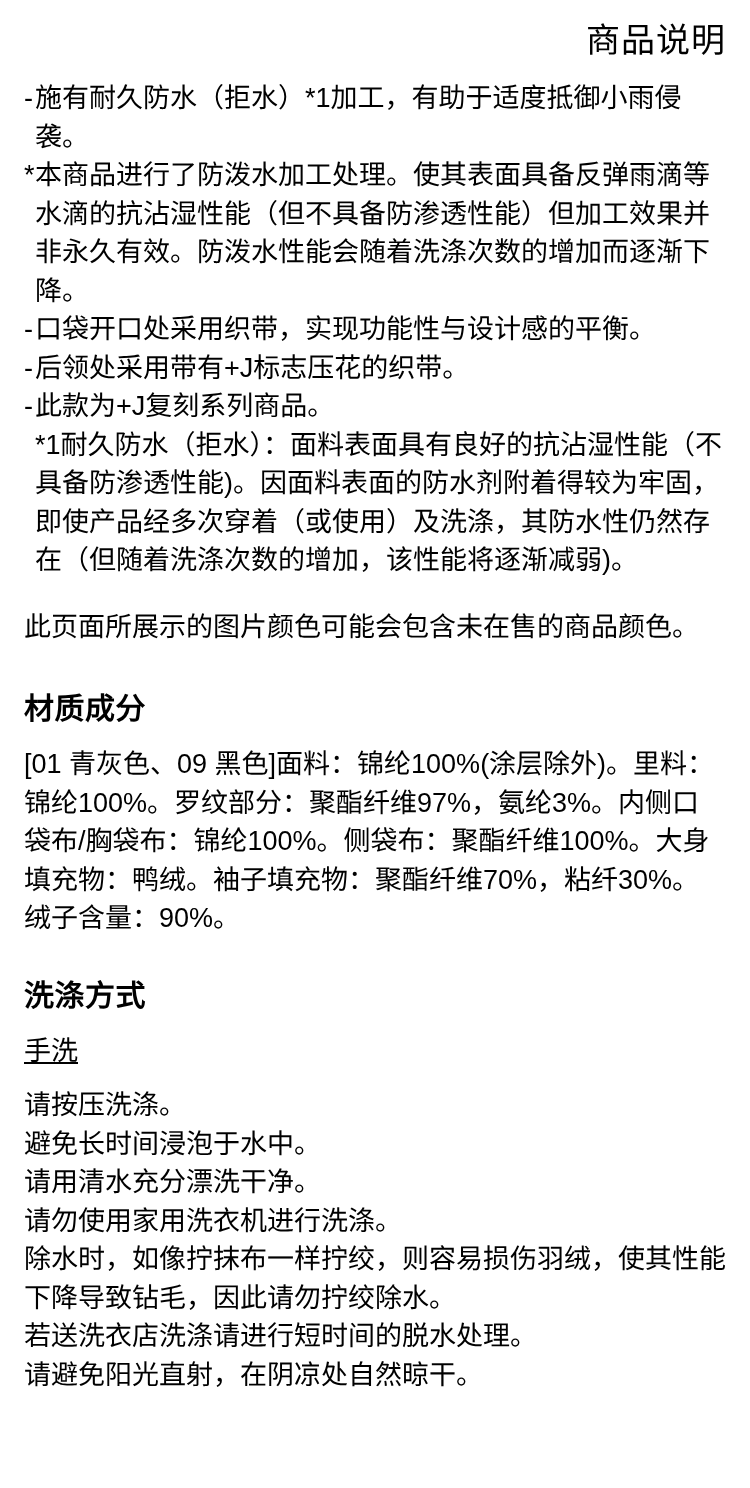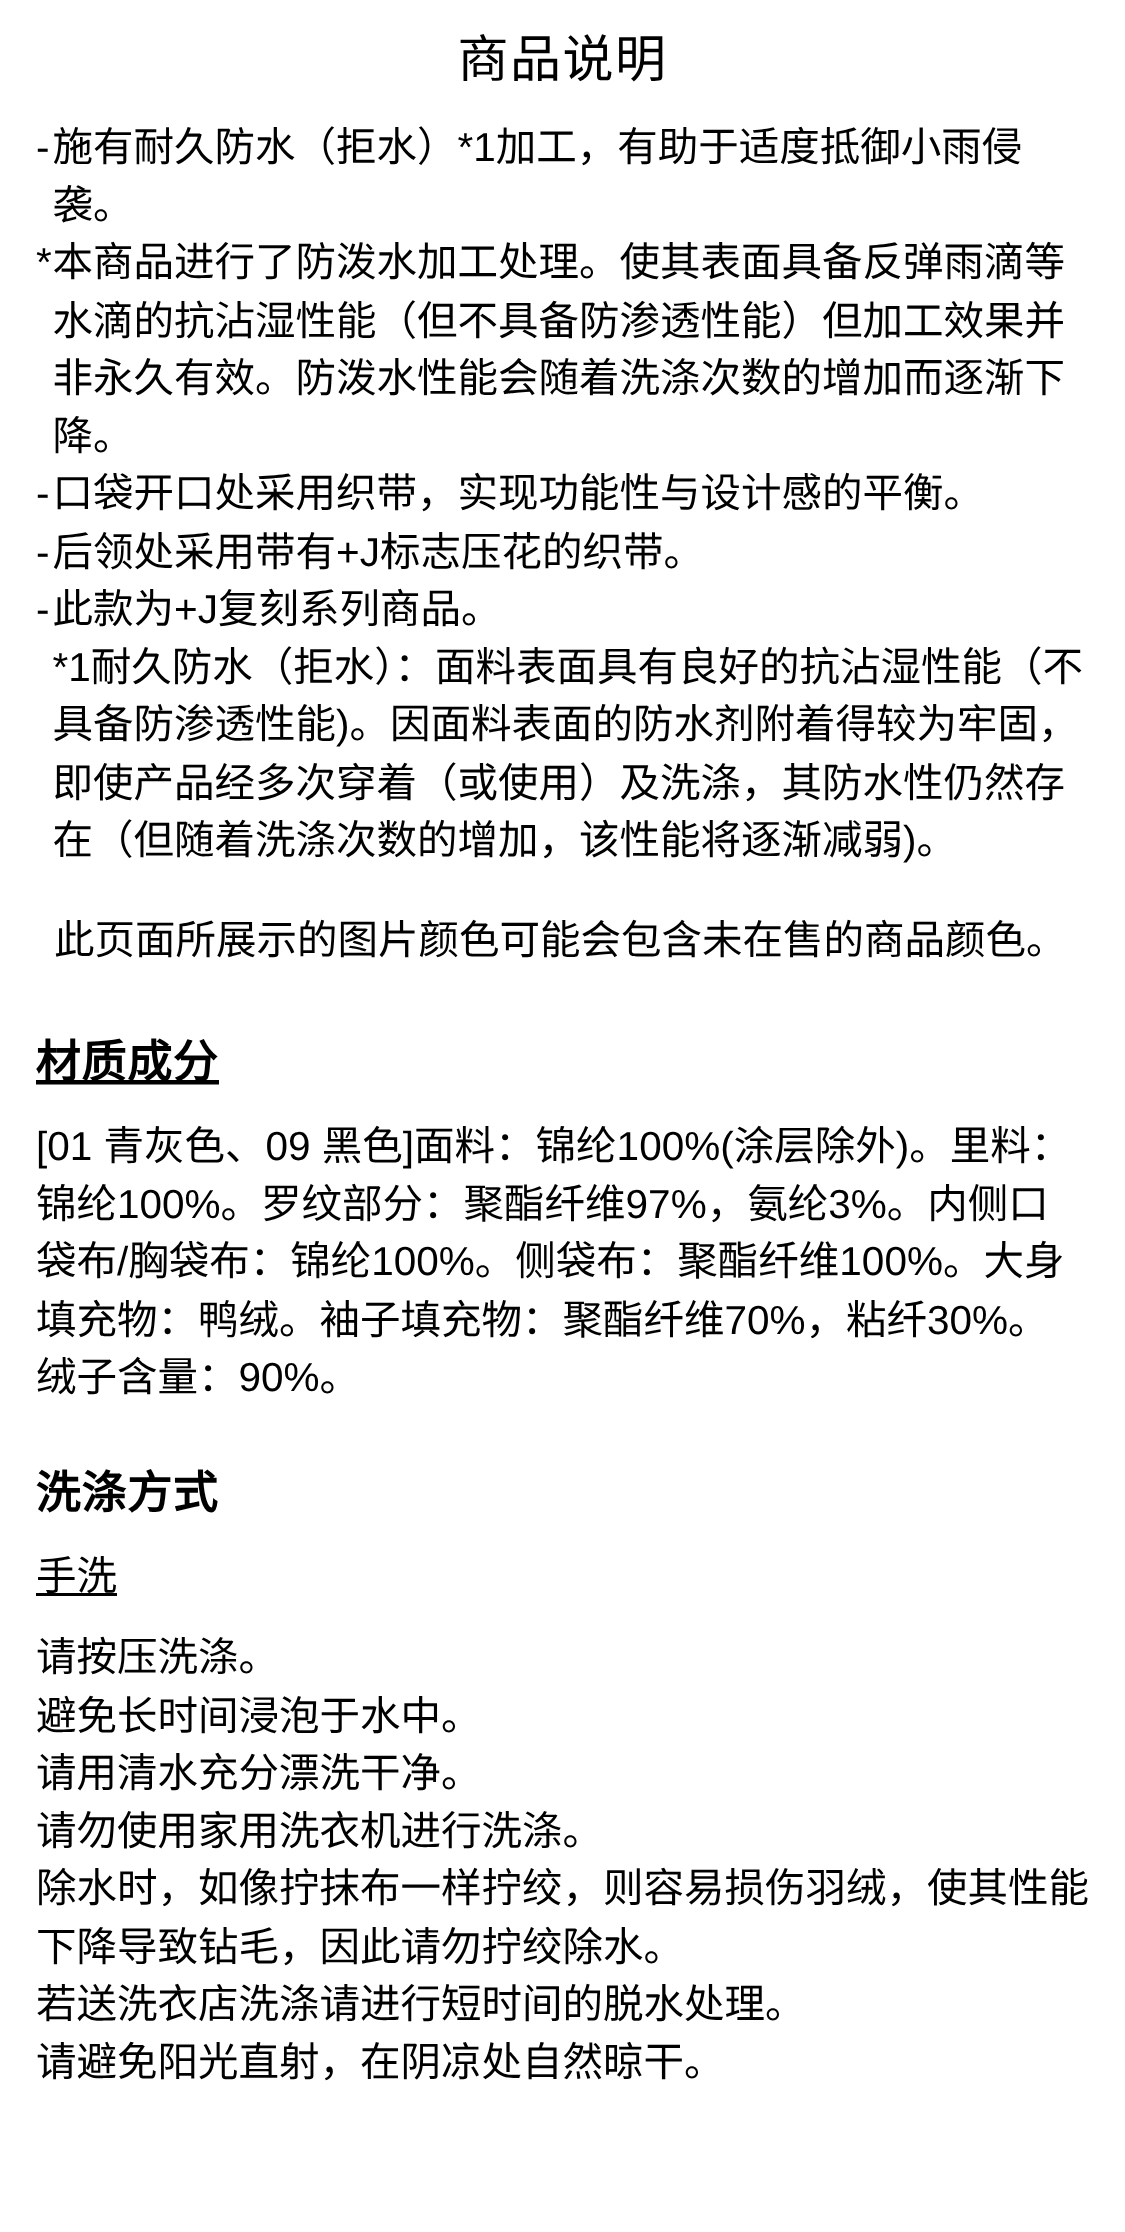--- a/index.html
+++ b/index.html
@@ -17,21 +17,21 @@
     background: #ffffff;
     color: #000000;
     font-family: "Liberation Sans", "DejaVu Sans", sans-serif;
     -webkit-font-smoothing: antialiased;
   }
   .title {
     margin: 18px 0 0 0;
     font-size: 34px;
     font-weight: 400;
     line-height: 44px;
-    text-align: center;
+    text-align: right;
     letter-spacing: 1px;
   }
   .desc-section {
     margin-top: 17px;
     padding-left: 11px;
     font-size: 27px;
     line-height: 38.5px;
   }
   .desc-item {
     position: relative;
@@ -39,33 +39,32 @@
   }
   .desc-item .marker {
     position: absolute;
     left: -11px;
     top: 0;
   }
   .footnote {
     margin: 0;
   }
   .color-note {
-    margin: 28px 0 0 12px;
+    margin: 28px 0 0 0;
     font-size: 27px;
     line-height: 38.5px;
   }
   .section-heading {
     font-size: 30px;
     font-weight: 700;
     line-height: 40px;
     letter-spacing: 0.5px;
   }
   .materials-heading {
     margin: 43px 0 16px 0;
-    text-decoration: underline;
   }
   .materials-text {
     margin: 16px 0 0 0;
     font-size: 27px;
     line-height: 38.5px;
     word-break: break-all;
   }
   .washing-heading {
     margin: 38px 0 0 0;
   }

